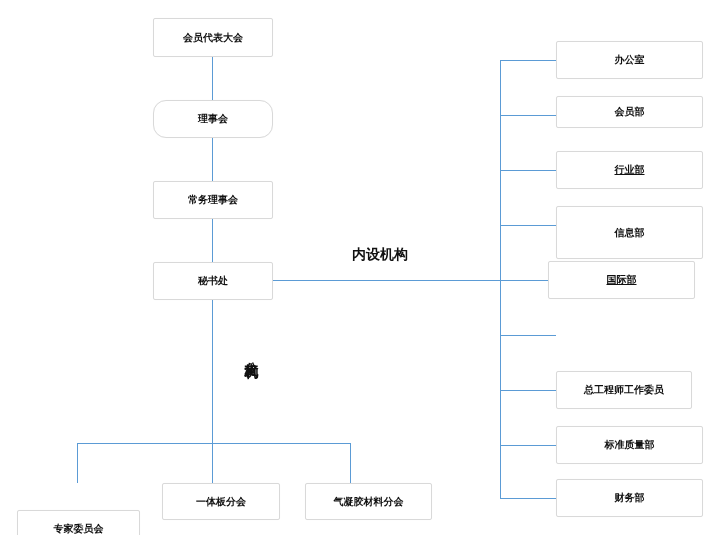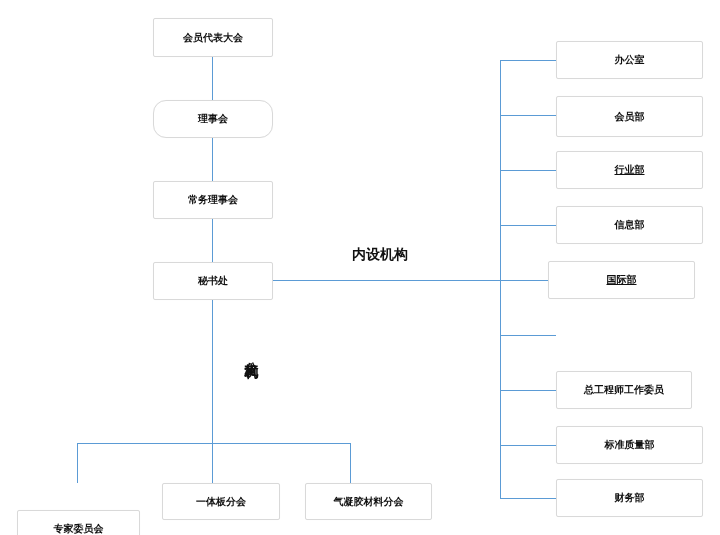--- a/index.html
+++ b/index.html
@@ -90,23 +90,23 @@
 
   <div class="section-label" style="left:352px;top:246px;">内设机构</div>
   <div class="section-label vertical" style="left:243px;top:351px;">分支机构</div>
 
   <div class="node" style="left:153px;top:18px;width:120px;height:39px;">会员代表大会</div>
   <div class="node" style="left:153px;top:100px;width:120px;height:38px;border-radius:13px;">理事会</div>
   <div class="node" style="left:153px;top:181px;width:120px;height:38px;">常务理事会</div>
   <div class="node" style="left:153px;top:262px;width:120px;height:38px;">秘书处</div>
 
   <div class="node" style="left:556px;top:41px;width:147px;height:38px;text-align:center;">办公室</div>
-  <div class="node" style="left:556px;top:96px;width:147px;height:41px;text-align:center;">会员部</div>
+  <div class="node" style="left:556px;top:96px;width:147px;height:32px;text-align:center;">会员部</div>
   <div class="node" style="left:556px;top:151px;width:147px;height:38px;text-decoration:underline;">行业部</div>
-  <div class="node" style="left:556px;top:206px;width:147px;height:38px;">信息部</div>
+  <div class="node" style="left:556px;top:206px;width:147px;height:53px;">信息部</div>
   <div class="node" style="left:548px;top:261px;width:147px;height:38px;text-decoration:underline;">国际部</div>
   <div class="node" style="left:556px;top:371px;width:136px;height:38px;">总工程师工作委员</div>
   <div class="node" style="left:556px;top:426px;width:147px;height:38px;">标准质量部</div>
   <div class="node" style="left:556px;top:479px;width:147px;height:38px;">财务部</div>
 
   <div class="node" style="left:17px;top:510px;width:123px;height:37px;">专家委员会</div>
   <div class="node" style="left:162px;top:483px;width:118px;height:37px;">一体板分会</div>
   <div class="node" style="left:305px;top:483px;width:127px;height:37px;">气凝胶材料分会</div>
 
 </div>

